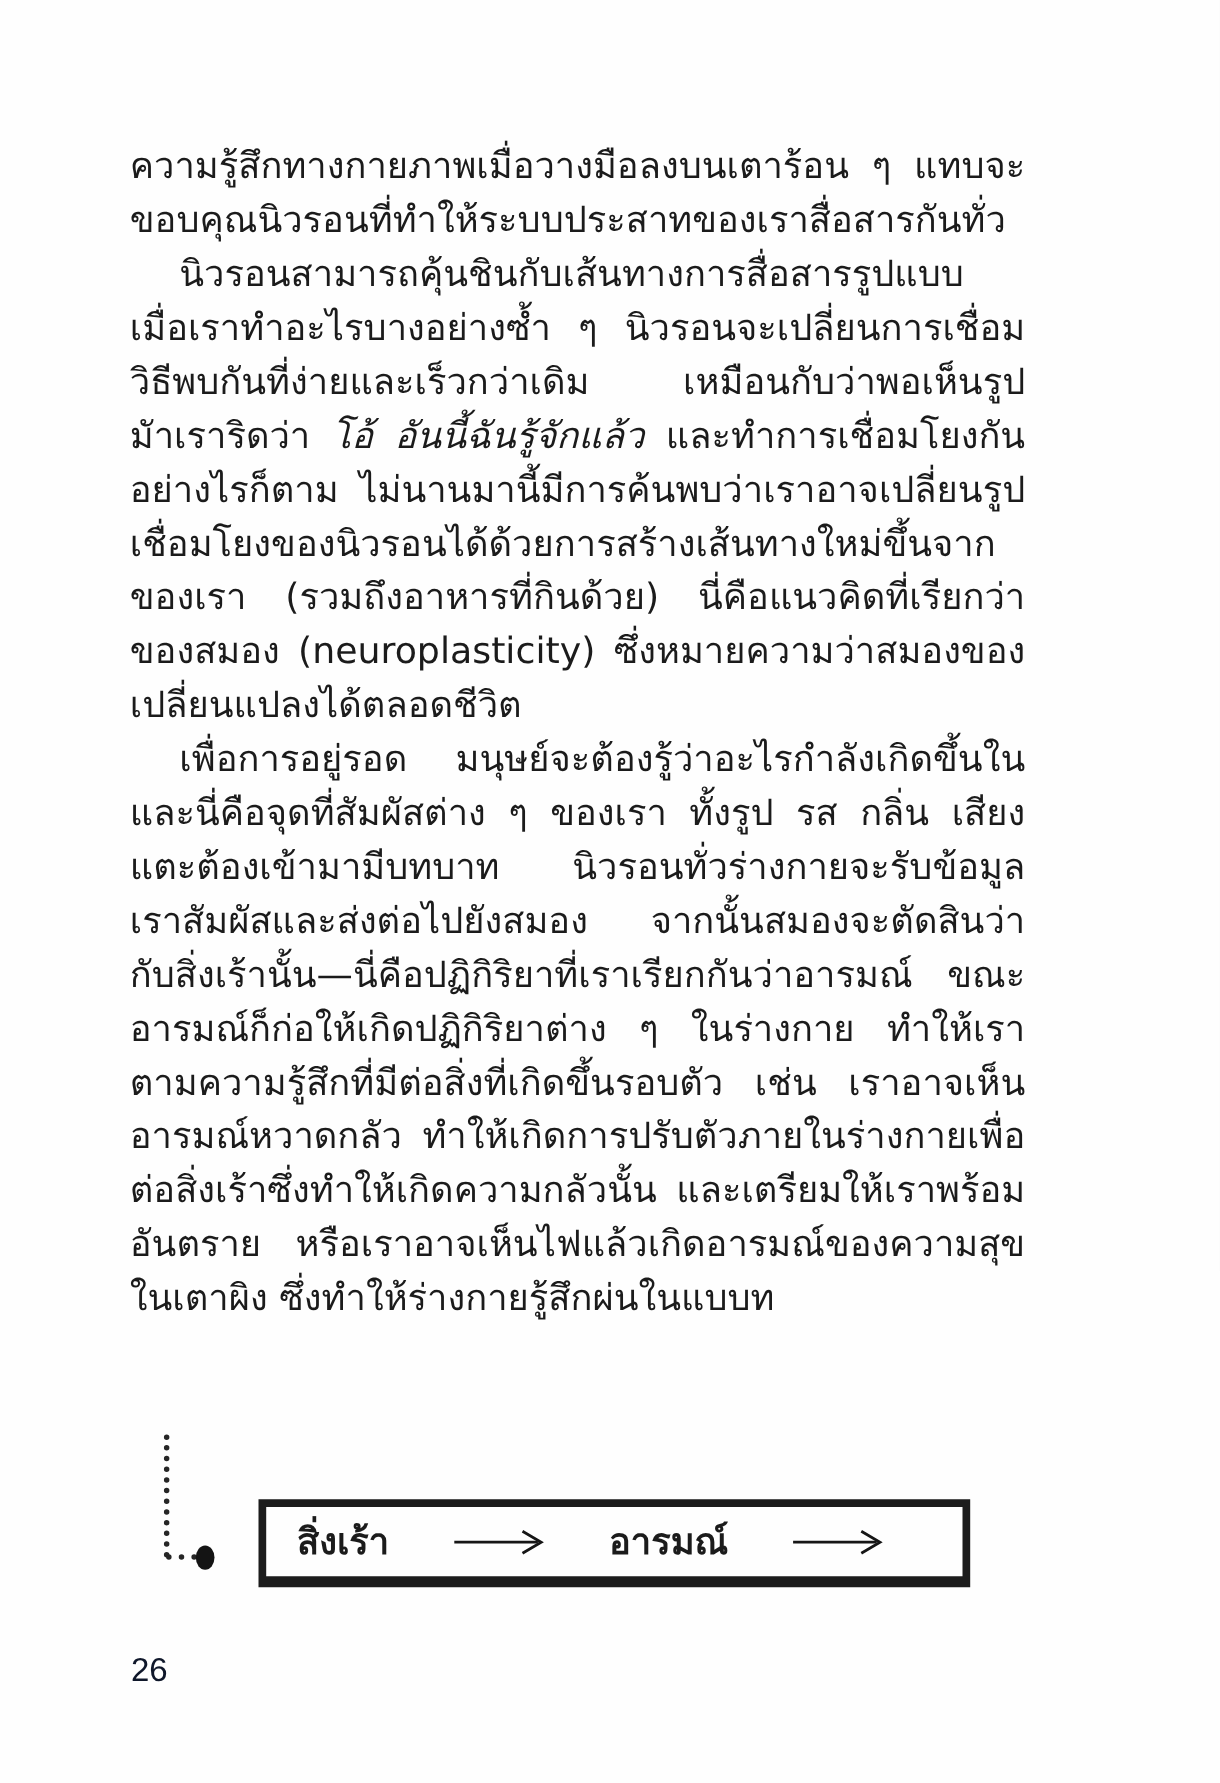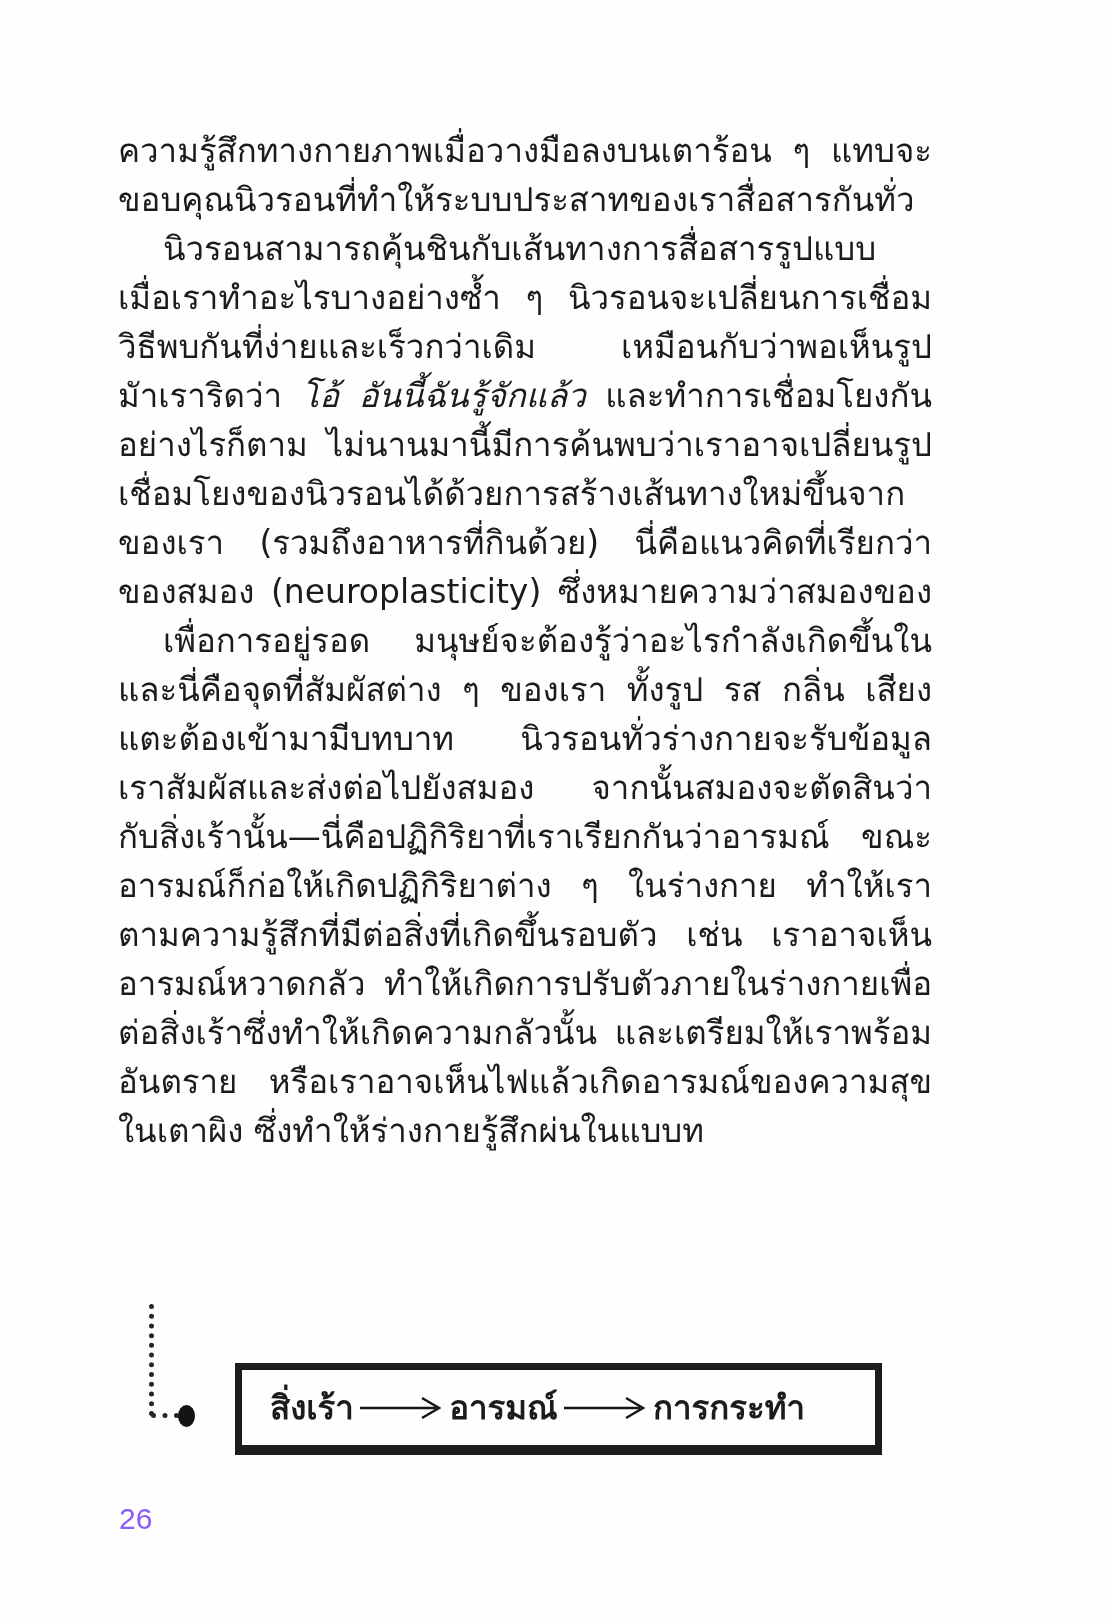--- a/index.html
+++ b/index.html
@@ -57,21 +57,21 @@
     background: #141414;
     border-radius: 50%;
   }
 
   
   .dbox {
     position: absolute;
     left: 235px;
     top: 1363px;
     width: 647px;
-    height: 92px;
+    height: 80px;
     box-sizing: border-box;
     border: 7px solid #1c1c1c;
     border-bottom-width: 10px;
     background: #fefefe;
     display: flex;
     align-items: center;
     justify-content: space-between;
     padding: 0 70px 0 28px;
   }
   .dbox .dlabel {
@@ -80,39 +80,40 @@
     white-space: nowrap;
   }
   .dbox .darrow { flex: 0 0 auto; display: block; }
 
   .pagenum {
     position: absolute;
     left: 119px;
     top: 1502px;
     font-size: 30px;
     font-family: "Liberation Sans", "DejaVu Sans", sans-serif;
-    color: #8b5cf6;
+    color: #0f172a;
   }
 </style>
 </head>
 <body>
 
 <div class="page">
 
   <div class="bodytext">
       <div class="tline"><span>ความรู้สึกทางกายภาพเมื่อวางมือลงบนเตาร้อน ๆ แทบจะทันที ต้อง</span></div>
       <div class="tline"><span>ขอบคุณนิวรอนที่ทำให้ระบบประสาทของเราสื่อสารกันทั่วร่างได้เร็วกว่า</span></div>
       <div class="tline indent"><span>นิวรอนสามารถคุ้นชินกับเส้นทางการสื่อสารรูปแบบต่าง ๆ ได้</span></div>
       <div class="tline"><span>เมื่อเราทำอะไรบางอย่างซ้ำ ๆ นิวรอนจะเปลี่ยนการเชื่อมโยงเพื่อ ‘เรียนรู้’</span></div>
       <div class="tline"><span>วิธีพบกันที่ง่ายและเร็วกว่าเดิม เหมือนกับว่าพอเห็นรูปแบบบางอย่าง</span></div>
       <div class="tline"><span>มัาเราริดว่า </span><span class="ital">โอ้ อันนี้ฉันรู้จักแล้ว</span><span> และทำการเชื่อมโยงกันในแบบที่คุ้นเคย</span></div>
       <div class="tline"><span>อย่างไรก็ตาม ไม่นานมานี้มีการค้นพบว่าเราอาจเปลี่ยนรูปแบบการ</span></div>
       <div class="tline"><span>เชื่อมโยงของนิวรอนได้ด้วยการสร้างเส้นทางใหม่ขึ้นจากพฤติกรรม</span></div>
       <div class="tline"><span>ของเรา (รวมถึงอาหารที่กินด้วย) นี่คือแนวคิดที่เรียกว่า ความยืดหยุ่น</span></div>
       <div class="tline"><span>ของสมอง (neuroplasticity) ซึ่งหมายความว่าสมองของเราสามารถ</span></div>
+      <div class="tline pend"><span>เปลี่ยนแปลงได้ตลอดชีวิต</span></div>
       <div class="tline indent"><span>เพื่อการอยู่รอด มนุษย์จะต้องรู้ว่าอะไรกำลังเกิดขึ้นในโลกภายนอก</span></div>
       <div class="tline"><span>และนี่คือจุดที่สัมผัสต่าง ๆ ของเรา ทั้งรูป รส กลิ่น เสียง และการ</span></div>
       <div class="tline"><span>แตะต้องเข้ามามีบทบาท นิวรอนทั่วร่างกายจะรับข้อมูลจากสิ่งต่าง ๆ ที่</span></div>
       <div class="tline"><span>เราสัมผัสและส่งต่อไปยังสมอง จากนั้นสมองจะตัดสินว่าเรารู้สึกอย่างไร</span></div>
       <div class="tline"><span>กับสิ่งเร้านั้น—นี่คือปฏิกิริยาที่เราเรียกกันว่าอารมณ์ ขณะเดียวกัน</span></div>
       <div class="tline"><span>อารมณ์ก็ก่อให้เกิดปฏิกิริยาต่าง ๆ ในร่างกาย ทำให้เรากระทำสิ่งต่าง ๆ</span></div>
       <div class="tline"><span>ตามความรู้สึกที่มีต่อสิ่งที่เกิดขึ้นรอบตัว เช่น เราอาจเห็นไฟแล้วเกิด</span></div>
       <div class="tline"><span>อารมณ์หวาดกลัว ทำให้เกิดการปรับตัวภายในร่างกายเพื่อตอบสนอง</span></div>
       <div class="tline"><span>ต่อสิ่งเร้าซึ่งทำให้เกิดความกลัวนั้น และเตรียมให้เราพร้อมวิ่งหนีจาก</span></div>
       <div class="tline"><span>อันตราย หรือเราอาจเห็นไฟแล้วเกิดอารมณ์ของความสุข เพราะมันอยู่</span></div>
@@ -127,18 +128,17 @@
     <span class="dlabel">สิ่งเร้า</span>
     <svg class="darrow" width="86" height="28" viewBox="0 0 86 28">
       <line x1="2" y1="14" x2="78" y2="14" stroke="#161616" stroke-width="2.5"></line>
       <path d="M64 4 L81 14 L64 24" fill="none" stroke="#161616" stroke-width="2.5"></path>
     </svg>
     <span class="dlabel">อารมณ์</span>
     <svg class="darrow" width="86" height="28" viewBox="0 0 86 28">
       <line x1="2" y1="14" x2="78" y2="14" stroke="#161616" stroke-width="2.5"></line>
       <path d="M64 4 L81 14 L64 24" fill="none" stroke="#161616" stroke-width="2.5"></path>
     </svg>
-    <span class="dlabel">การกระทำ</span>
   </div>
 
   <div class="pagenum">26</div>
 
 </div>
 
 </body></html>

